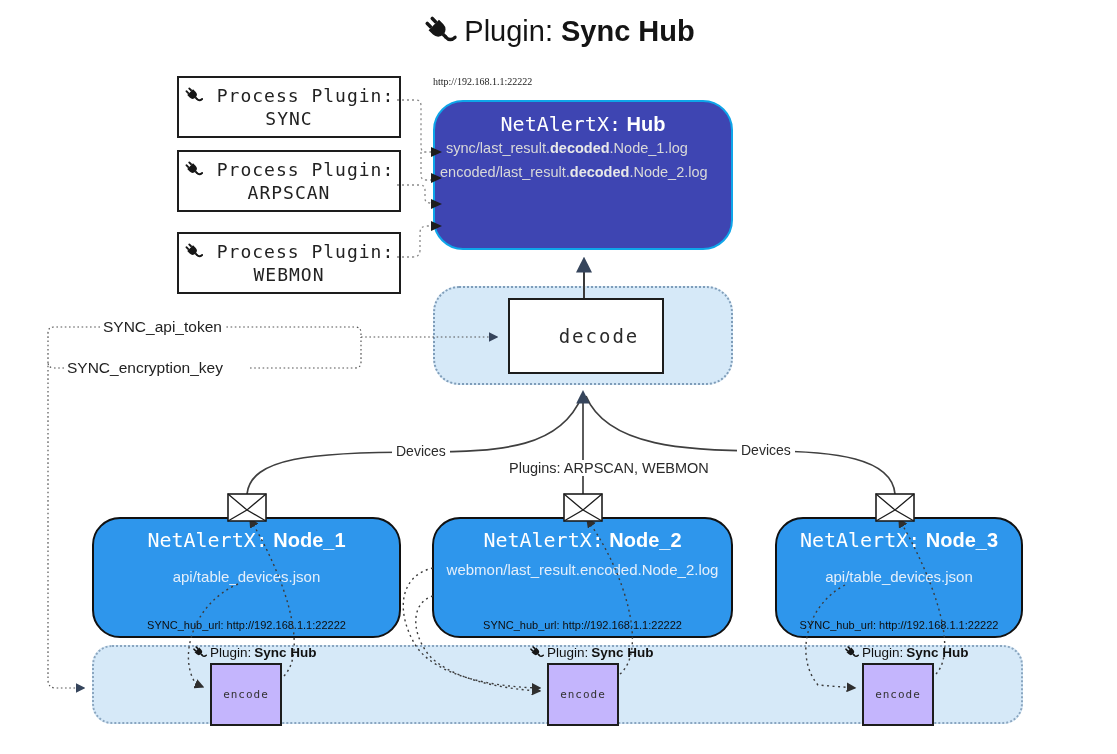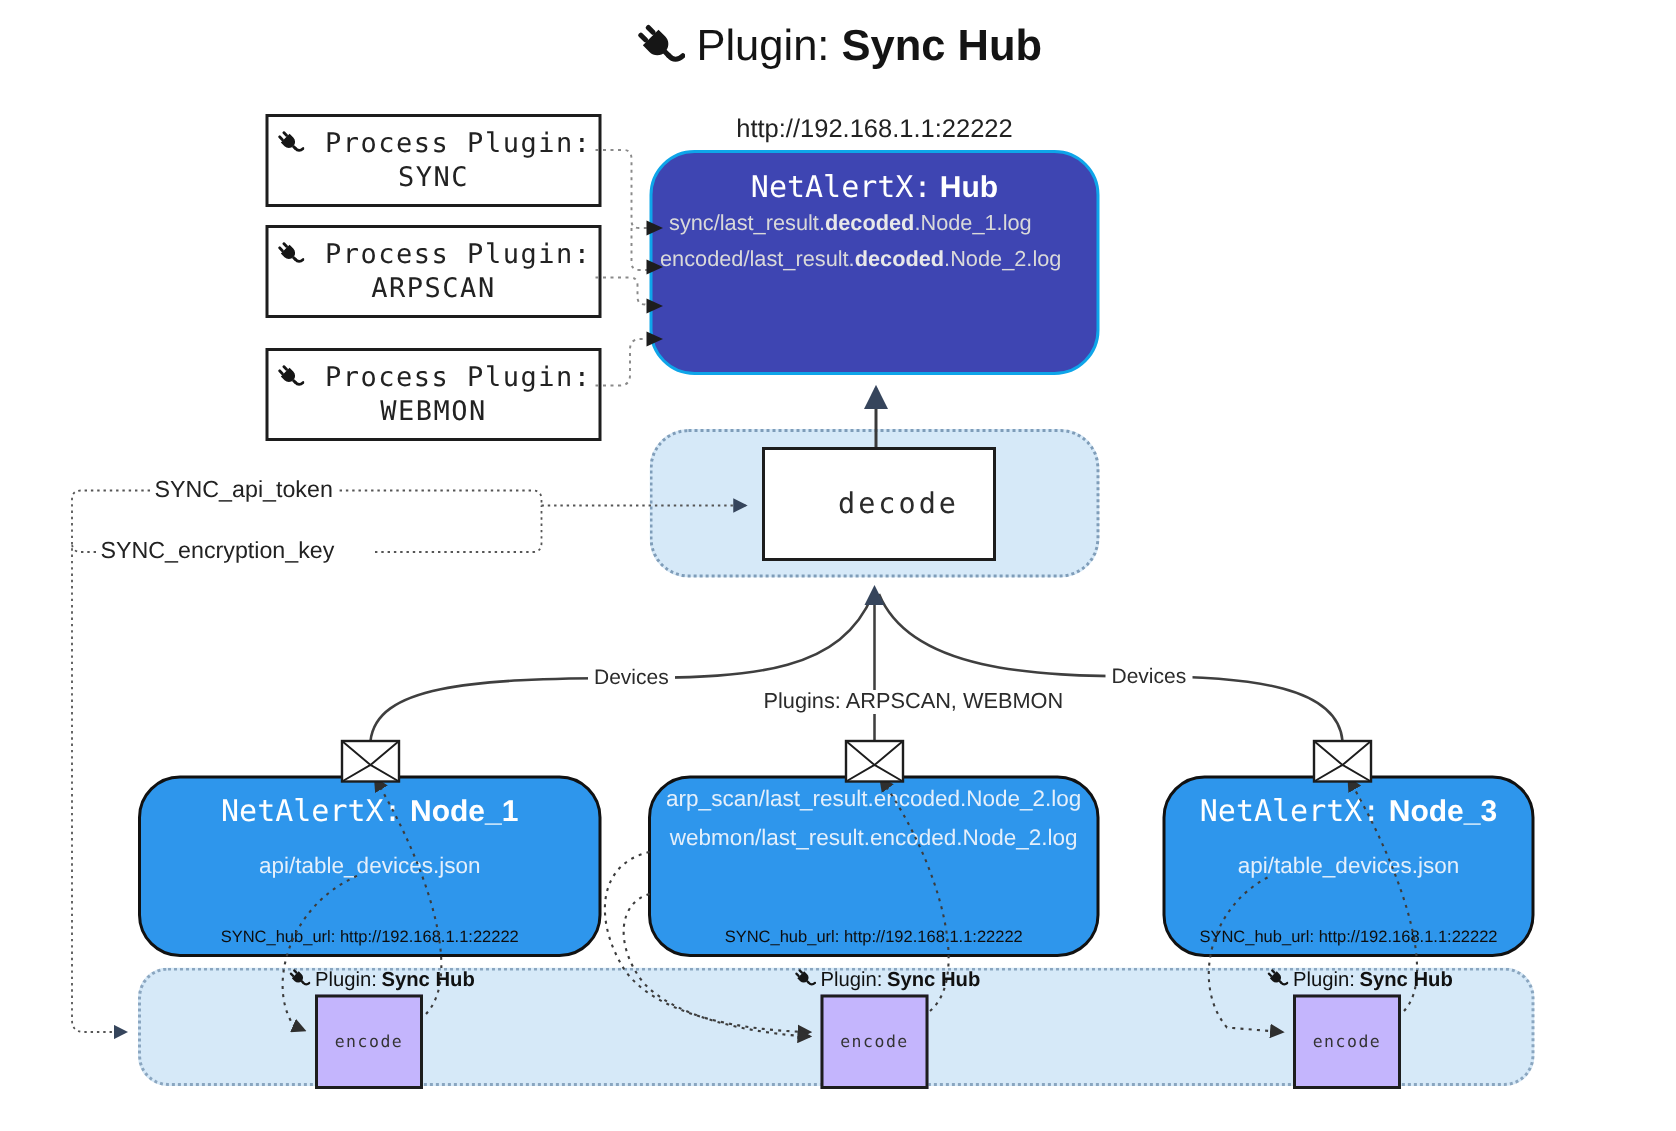--- a/index.html
+++ b/index.html
@@ -20,21 +20,21 @@
   .pbox .l2{font-size:18px;letter-spacing:1px;color:#222;margin-top:2px;}
 
   
   #hub{left:433px;top:100px;width:300px;height:150px;background:#3e45b2;border:2px solid #0ea5e9;
        border-radius:30px;z-index:2;box-sizing:border-box;}
   #hub .hub-title{margin-top:10px;text-align:center;font-size:20px;color:#ffffff;white-space:nowrap;}
   #hub .hub-title .bold-name{font-weight:bold;font-family:"Liberation Sans",sans-serif;}
   .hubline{color:#d9d9d9;font-size:14.5px;line-height:25px;white-space:nowrap;padding-left:11px;}
   .hubline.tight{padding-left:5px;line-height:22px;}
   .hubline b{font-weight:bold;color:#e8e8e8;}
-  #hub-url{left:433px;top:76px;width:300px;text-align:center;font-size:17px;color:#222;z-index:2;}
+  #hub-url{left:433px;top:76px;width:300px;font-size:10px;color:#222;z-index:2;font-family:Liberation Serif, serif;}
 
   
   #decode-wrap{left:433px;top:286px;width:300px;height:99px;background:#d6e9f8;
                border:2px dotted #7f9db9;border-radius:26px;box-sizing:border-box;z-index:2;}
   #decode-box{left:508px;top:298px;width:156px;height:76px;background:#fff;border:2px solid #1d1d1d;
               box-sizing:border-box;display:flex;align-items:center;justify-content:center;
               font-size:19px;letter-spacing:2px;color:#2b2b2b;z-index:3;padding-left:26px;}
 
   
   .node{height:121px;background:#2e96ec;border:2px solid #111;border-radius:28px;z-index:2;
@@ -127,21 +127,22 @@
   <div id="decode-wrap" class="abs"></div>
   <div id="decode-box" class="abs mono">decode</div>
 
   <div class="node abs" style="left:92px;top:517px;width:309px">
     <div class="node-title">
       <span class="mono">NetAlertX:</span> <span class="bold-name">Node_1</span></div>
     <div class="node-line" style="margin-top:16px">api/table_devices.json</div>
     <div class="node-url">SYNC_hub_url: http://192.168.1.1:22222</div>
   </div>
   <div class="node abs" style="left:432px;top:517px;width:301px">
-    <div class="node-line" style="margin-top:5px">arp_scan/last_result.encoded.Node_2.log</div>
+    <div class="node-title">
+      <span class="mono">NetAlertX:</span> <span class="bold-name">Node_2</span></div>
     <div class="node-line" style="margin-top:9px">webmon/last_result.encoded.Node_2.log</div>
     <div class="node-url">SYNC_hub_url: http://192.168.1.1:22222</div>
   </div>
   <div class="node abs" style="left:775px;top:517px;width:248px">
     <div class="node-title">
       <span class="mono">NetAlertX:</span> <span class="bold-name">Node_3</span></div>
     <div class="node-line" style="margin-top:16px">api/table_devices.json</div>
     <div class="node-url">SYNC_hub_url: http://192.168.1.1:22222</div>
   </div>
 

